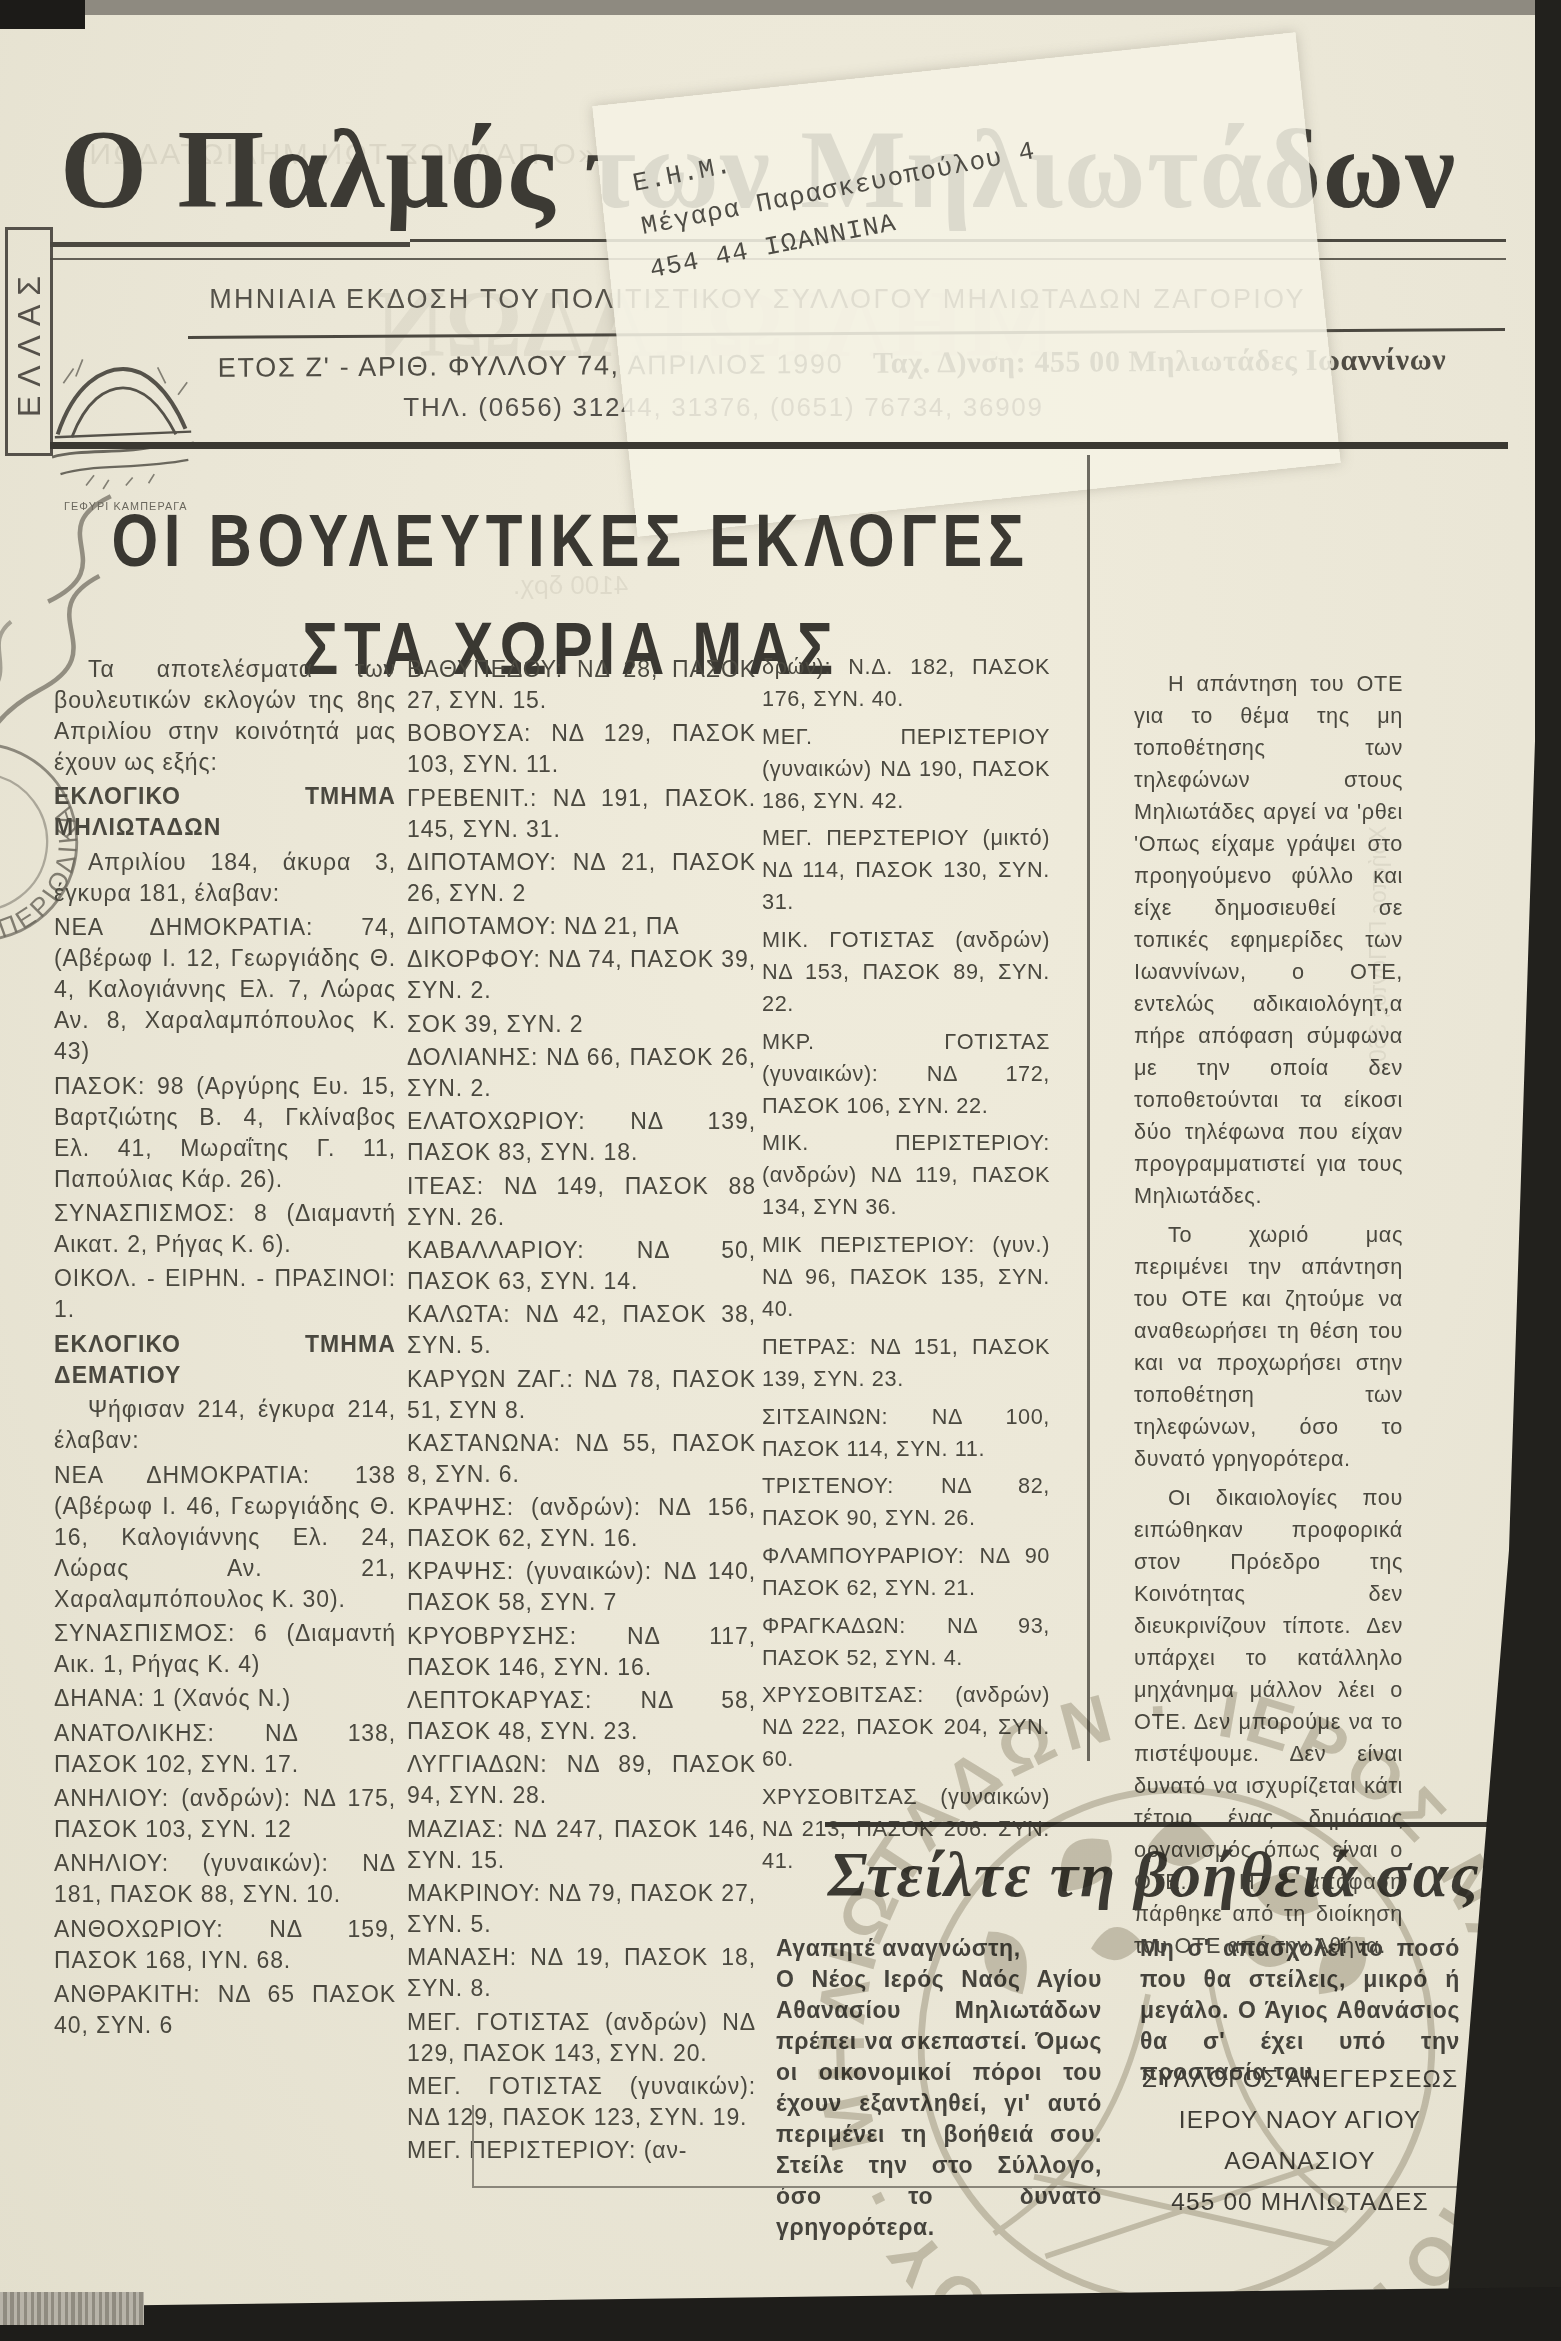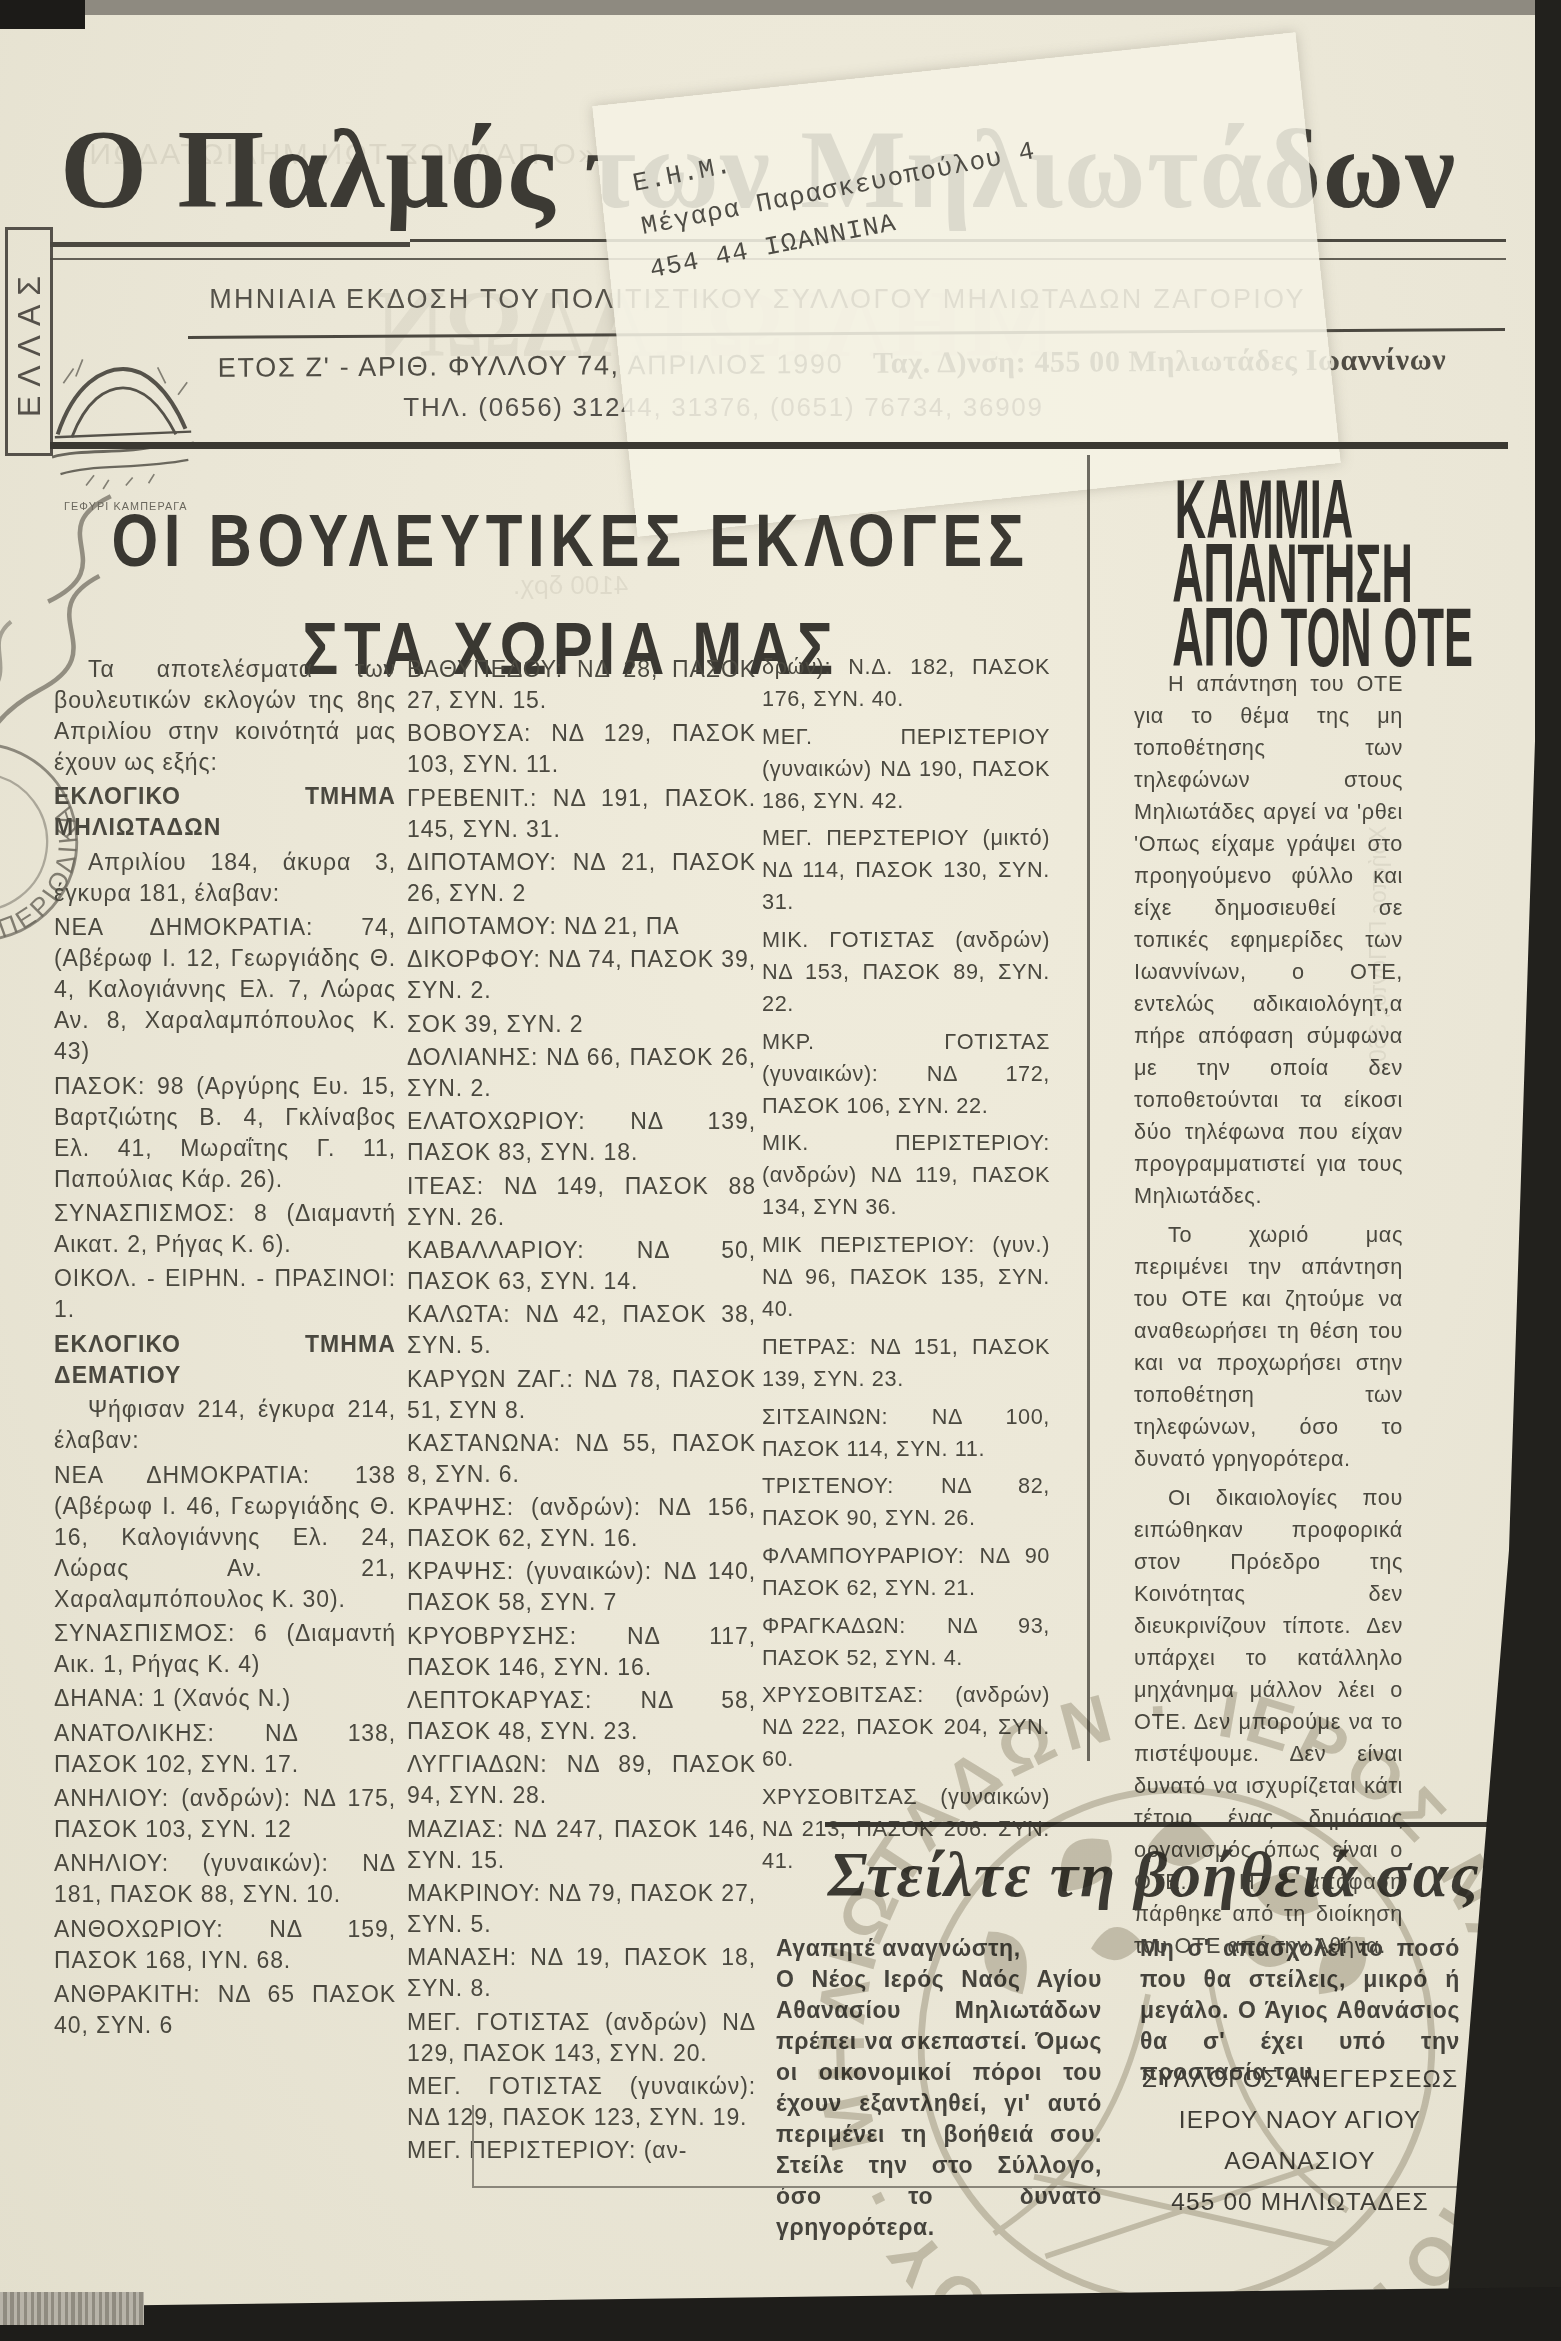--- a/index.html
+++ b/index.html
@@ -138,25 +138,20 @@
     <div>454 44 ΙΩΑΝΝΙΝΑ</div>
   </div>
 
   <div class="abs" style="left:50px;top:442px;width:1458px;height:7.4px;background:#3a3831"></div>
 
   <div class="abs lead">
     <div class="l1">ΟΙ ΒΟΥΛΕΥΤΙΚΕΣ ΕΚΛΟΓΕΣ</div>
     <div class="l2">ΣΤΑ ΧΩΡΙΑ ΜΑΣ</div>
   </div>
 
-  <div class="abs ote-h">
-    <div>ΚΑΜΜΙΑ</div>
-    <div>ΑΠΑΝΤΗΣΗ</div>
-    <div>ΑΠΟ ΤΟΝ ΟΤΕ</div>
-  </div>
 
   <div class="abs vdiv"></div>
 
   <div class="abs col c1">
     <p class="indent">Τα αποτελέσματα των βουλευτικών εκλογών της 8ης Απριλίου στην κοινότητά μας έχουν ως εξής:</p>
     <p class="hdr-c">ΕΚΛΟΓΙΚΟ ΤΜΗΜΑ ΜΗΛΙΩΤΑΔΩΝ</p>
     <p class="indent">Απριλίου 184, άκυρα 3, έγκυρα 181, έλαβαν:</p>
     <p>ΝΕΑ ΔΗΜΟΚΡΑΤΙΑ: 74, (Αβέρωφ Ι. 12, Γεωργιάδης Θ. 4, Καλογιάννης Ελ. 7, Λώρας Αν. 8, Χαραλαμπόπουλος Κ. 43)</p>
     <p>ΠΑΣΟΚ: 98 (Αργύρης Ευ. 15, Βαρτζιώτης Β. 4, Γκλίναβος Ελ. 41, Μωραΐτης Γ. 11, Παπούλιας Κάρ. 26).</p>
     <p>ΣΥΝΑΣΠΙΣΜΟΣ: 8 (Διαμαντή Αικατ. 2, Ρήγας Κ. 6).</p>

